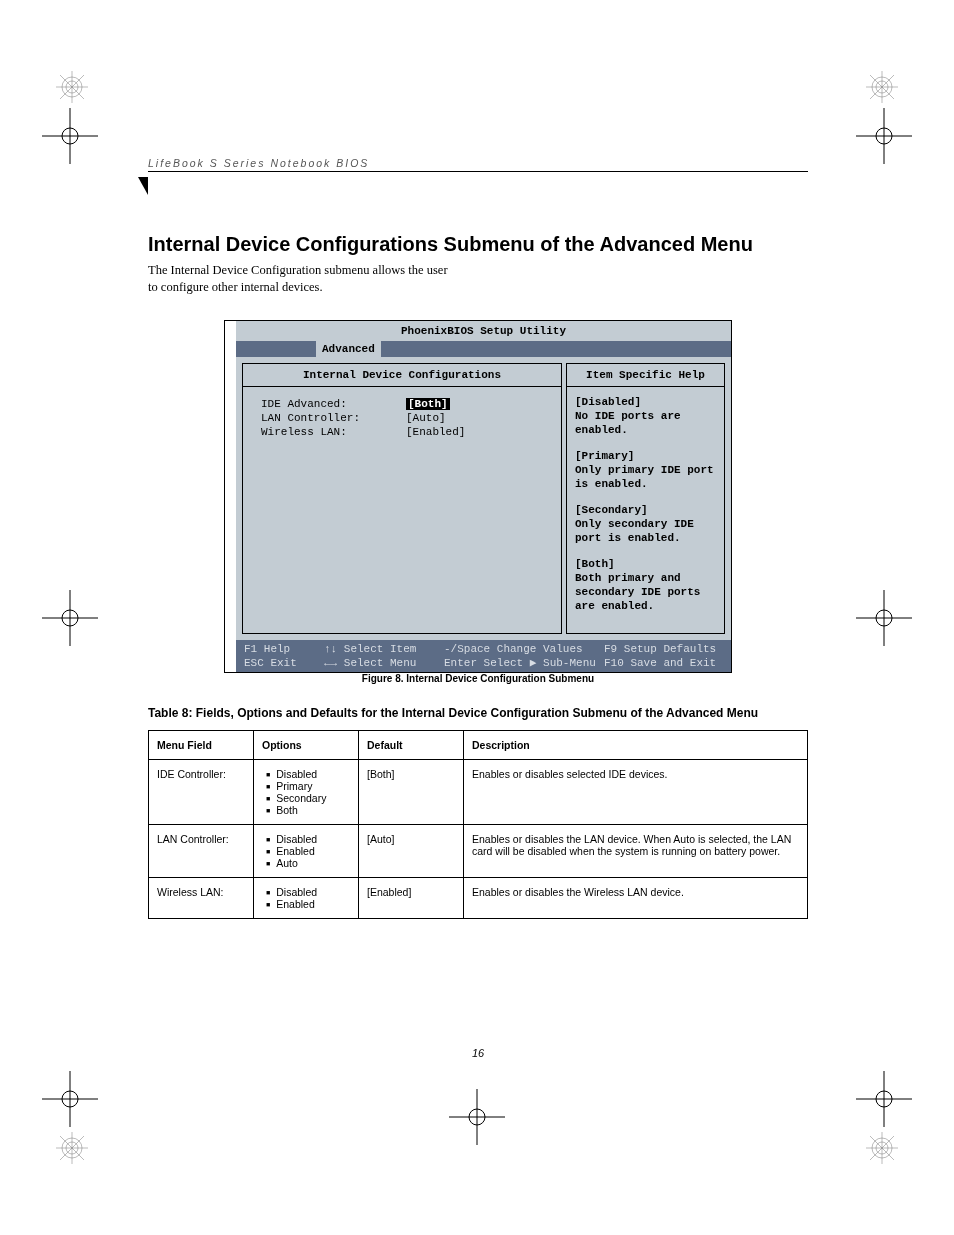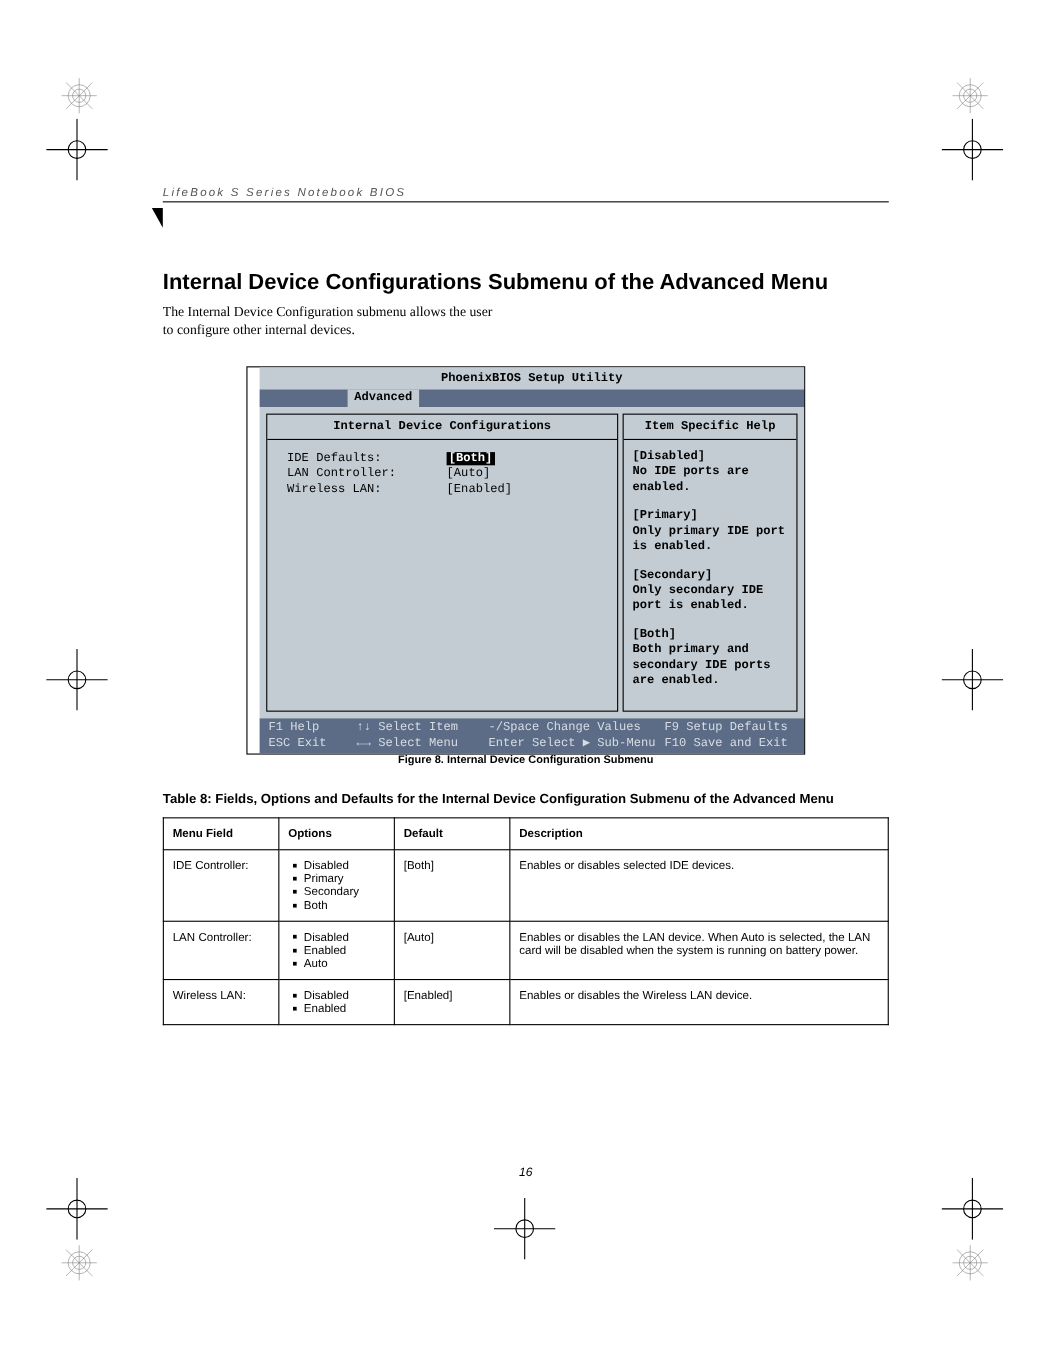--- a/index.html
+++ b/index.html
@@ -8,21 +8,21 @@
     background: #fff;
     font-family: Georgia, "Times New Roman", serif;
     color: #000;
     width: 954px;
     height: 1235px;
     position: relative;
   }
   .page {
     position: absolute;
     left: 148px;
-    top: 169px;
+    top: 157px;
     width: 660px;
   }
   .running-head {
     font-family: "Trebuchet MS", Arial, sans-serif;
     font-style: italic;
     font-size: 10.5px;
     letter-spacing: 2px;
     color: #555;
     border-bottom: 1px solid #000;
     padding-bottom: 2px;
@@ -330,21 +330,21 @@
   <div class="bios">
     <div class="bios-title">PhoenixBIOS Setup Utility</div>
     <div class="bios-tabs">
       <span class="bios-tab-active">Advanced</span>
     </div>
     <div class="bios-mid">
       <div class="bios-left">
         <div class="bios-left-head">Internal Device Configurations</div>
         <div class="bios-left-body" id="bios-rows">
             <div class="bios-row">
-              <span class="lab">IDE Defaults:</span>
+              <span class="lab">IDE Advanced:</span>
               <span class="val"><span class="val-sel">[Both]</span></span>
             </div>
             <div class="bios-row">
               <span class="lab">LAN Controller:</span>
               <span class="val">[Auto]</span>
             </div>
             <div class="bios-row">
               <span class="lab">Wireless LAN:</span>
               <span class="val">[Enabled]</span>
             </div>

